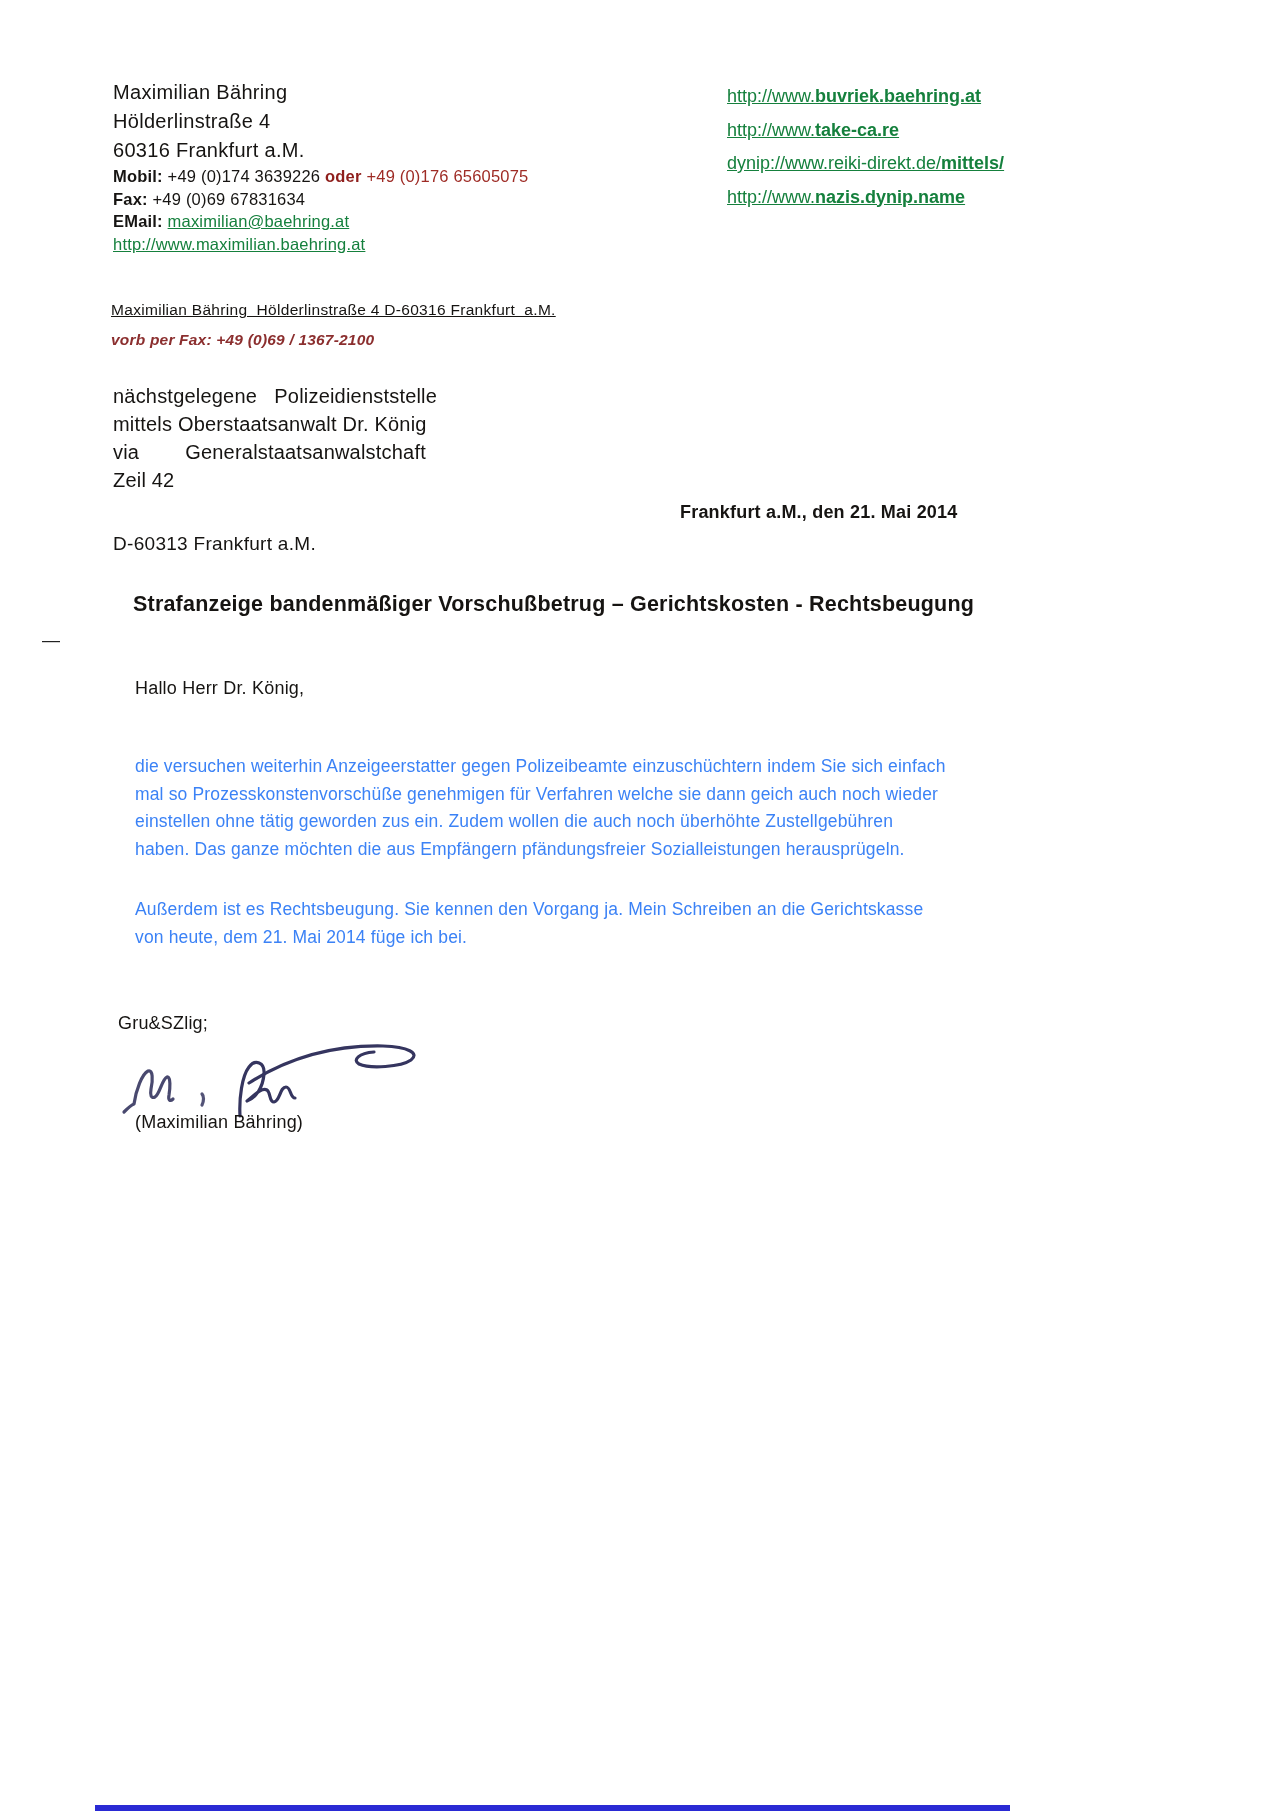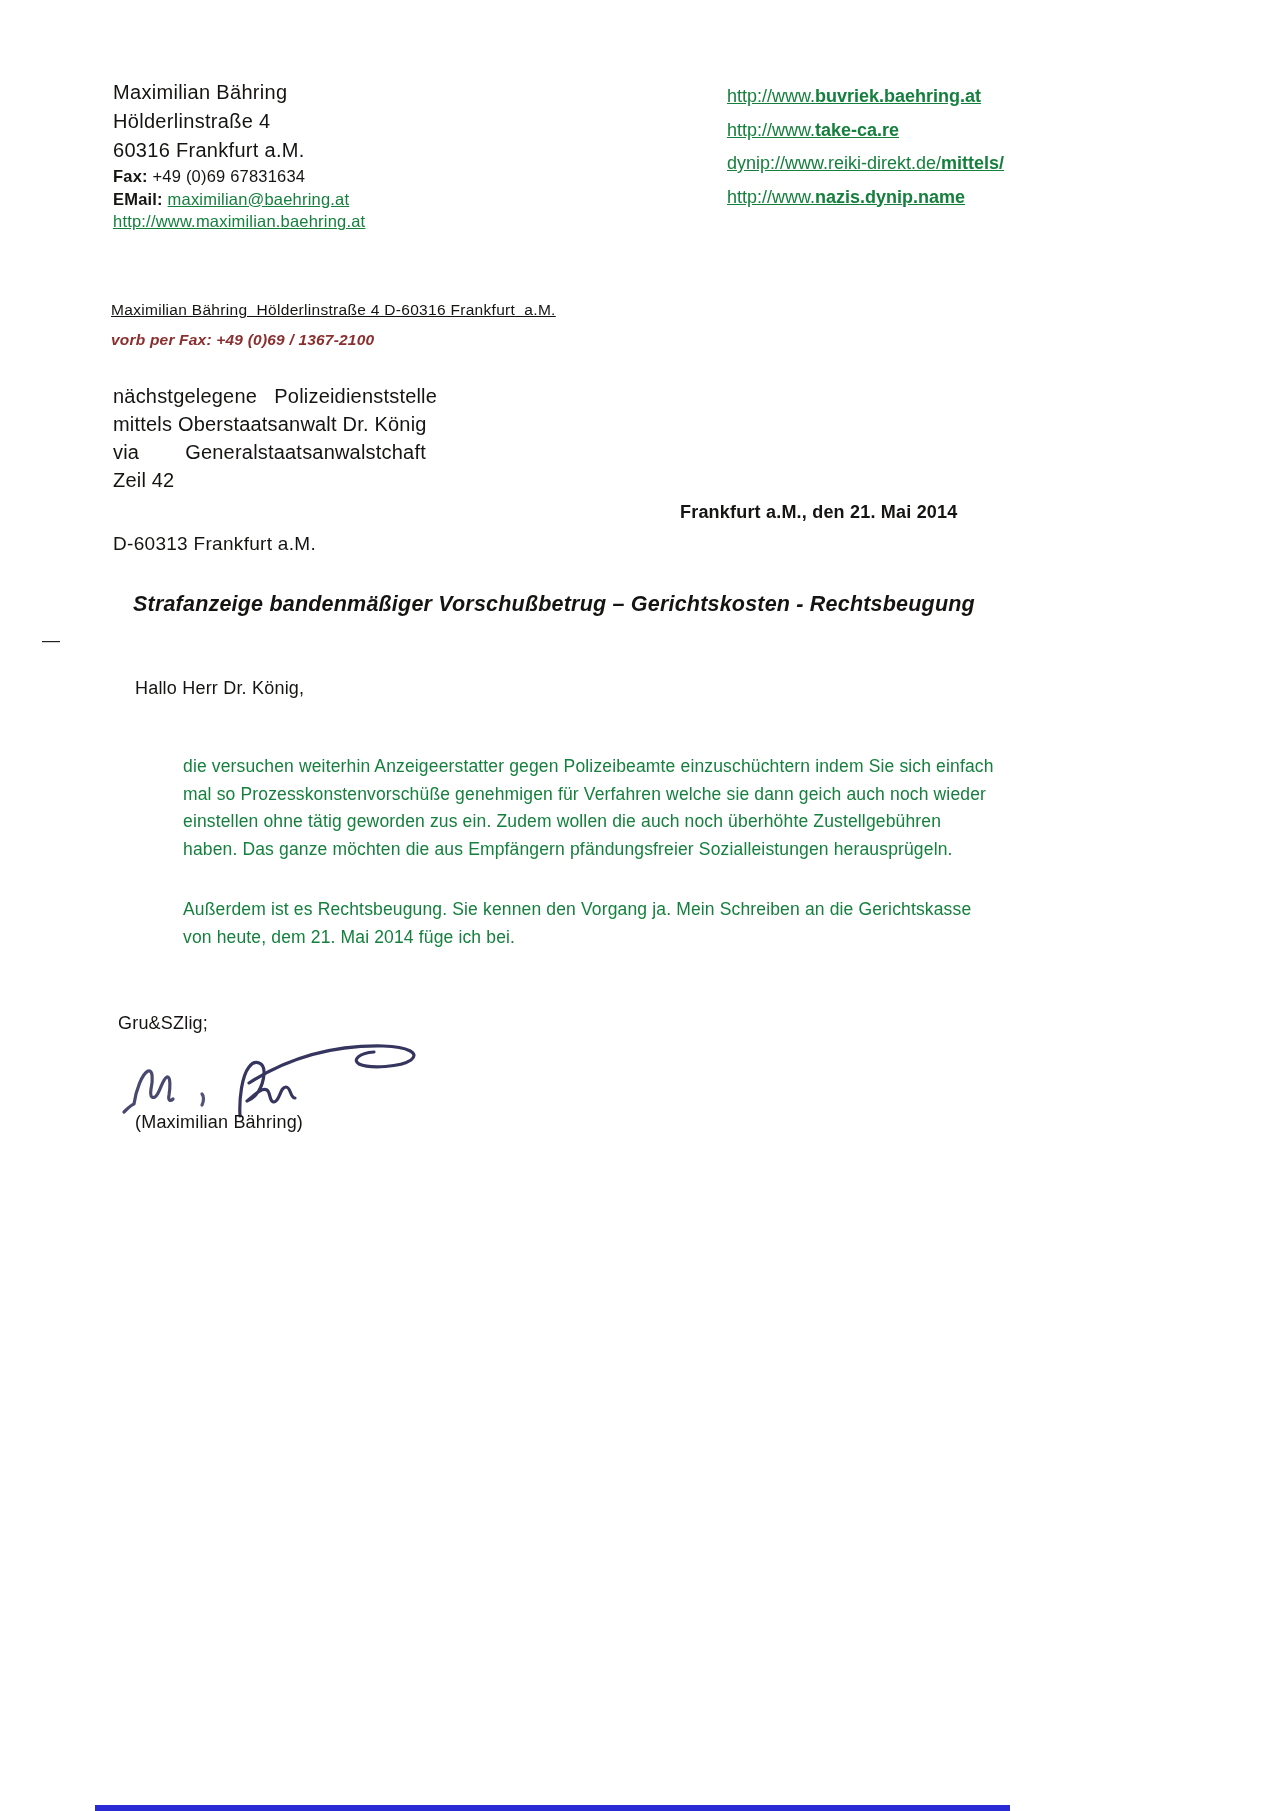--- a/index.html
+++ b/index.html
@@ -38,37 +38,38 @@
   
   .recipient { font-size: 20px; line-height: 28px; white-space: pre-wrap; letter-spacing: 0.2px; }
   .recipient-city { font-size: 19px; font-weight: 500; letter-spacing: 0.3px; }
 
   .date-line { font-size: 18px; letter-spacing: 0.2px; }
 
   .subject { font-size: 21.5px; font-weight: 700; letter-spacing: 0.2px; }
 
   .margin-dash { font-size: 18px; color: #222; }
 
-  .body-text { font-size: 17.5px; line-height: 27.7px; white-space: pre-line; letter-spacing: 0.15px; color: #15803d; margin-left: 48px; }
+  .body-text { font-size: 17.5px; line-height: 27.7px; white-space: pre-line; letter-spacing: 0.15px; color: #3b82f6; }
   .salutation, .closing-text, .signed-name { font-size: 18px; letter-spacing: 0.2px; }
 
   .signature-box { width: 330px; height: 90px; }
   .signature-box svg { display: block; }
 
   .bottom-strip { background: #2a2ad4; height: 6px; }
 </style>
 </head>
 <body>
 
 <div class="page">
 
   <div class="abs" style="left:113px; top:78px;">
     <div class="sender-big">Maximilian Bähring</div>
     <div class="sender-big">Hölderlinstraße 4</div>
     <div class="sender-big">60316 Frankfurt a.M.</div>
+    <div class="contact"><span class="lbl">Mobil:</span> <span>+49 (0)174 3639226</span> <span class="red-bold">oder</span> <span class="red">+49 (0)176 65605075</span></div>
     <div class="contact"><span class="lbl">Fax:</span> <span>+49 (0)69 67831634</span></div>
     <div class="contact"><span class="lbl">EMail:</span> <a class="link">maximilian@baehring.at</a></div>
     <div class="contact"><a class="link">http://www.maximilian.baehring.at</a></div>
   </div>
 
   <div class="abs header-links" style="left:727px; top:86px;">
     <a class="link header-link-item"><span>http://www.</span><span class="bold">buvriek.baehring.at</span></a>
     <a class="link header-link-item"><span>http://www.</span><span class="bold">take-ca.re</span></a>
     <a class="link header-link-item"><span>dynip://www.reiki-direkt.de/</span><span class="bold">mittels/</span></a>
     <a class="link header-link-item"><span>http://www.</span><span class="bold">nazis.dynip.name</span></a>
@@ -79,21 +80,21 @@
 
   <div class="abs recipient" style="left:113px; top:382px;">nächstgelegene   Polizeidienststelle
 mittels Oberstaatsanwalt Dr. König
 via        Generalstaatsanwalstchaft
 Zeil 42</div>
 
   <div class="abs date-line" style="left:680px; top:502px;font-weight:bold;">Frankfurt a.M., den 21. Mai 2014</div>
 
   <div class="abs recipient-city" style="left:113px; top:533px;">D-60313 Frankfurt a.M.</div>
 
-  <div class="abs subject" style="left:133px; top:592px;font-style:italic;">Strafanzeige bandenmäßiger Vorschußbetrug – Gerichtskosten - Rechtsbeugung</div>
+  <div class="abs subject" style="left:133px; top:592px;">Strafanzeige bandenmäßiger Vorschußbetrug – Gerichtskosten - Rechtsbeugung</div>
 
   <div class="abs margin-dash" style="left:42px; top:630px;">—</div>
 
   <div class="abs salutation" style="left:135px; top:678px;">Hallo Herr Dr. König,</div>
 
   <div class="abs body-text" style="left:135px; top:753px;">die versuchen weiterhin Anzeigeerstatter gegen Polizeibeamte einzuschüchtern indem Sie sich einfach
 mal so Prozesskonstenvorschüße genehmigen für Verfahren welche sie dann geich auch noch wieder
 einstellen ohne tätig geworden zus ein. Zudem wollen die auch noch überhöhte Zustellgebühren
 haben. Das ganze möchten die aus Empfängern pfändungsfreier Sozialleistungen herausprügeln.</div>
   <div class="abs body-text" style="left:135px; top:896px;">Außerdem ist es Rechtsbeugung. Sie kennen den Vorgang ja. Mein Schreiben an die Gerichtskasse

